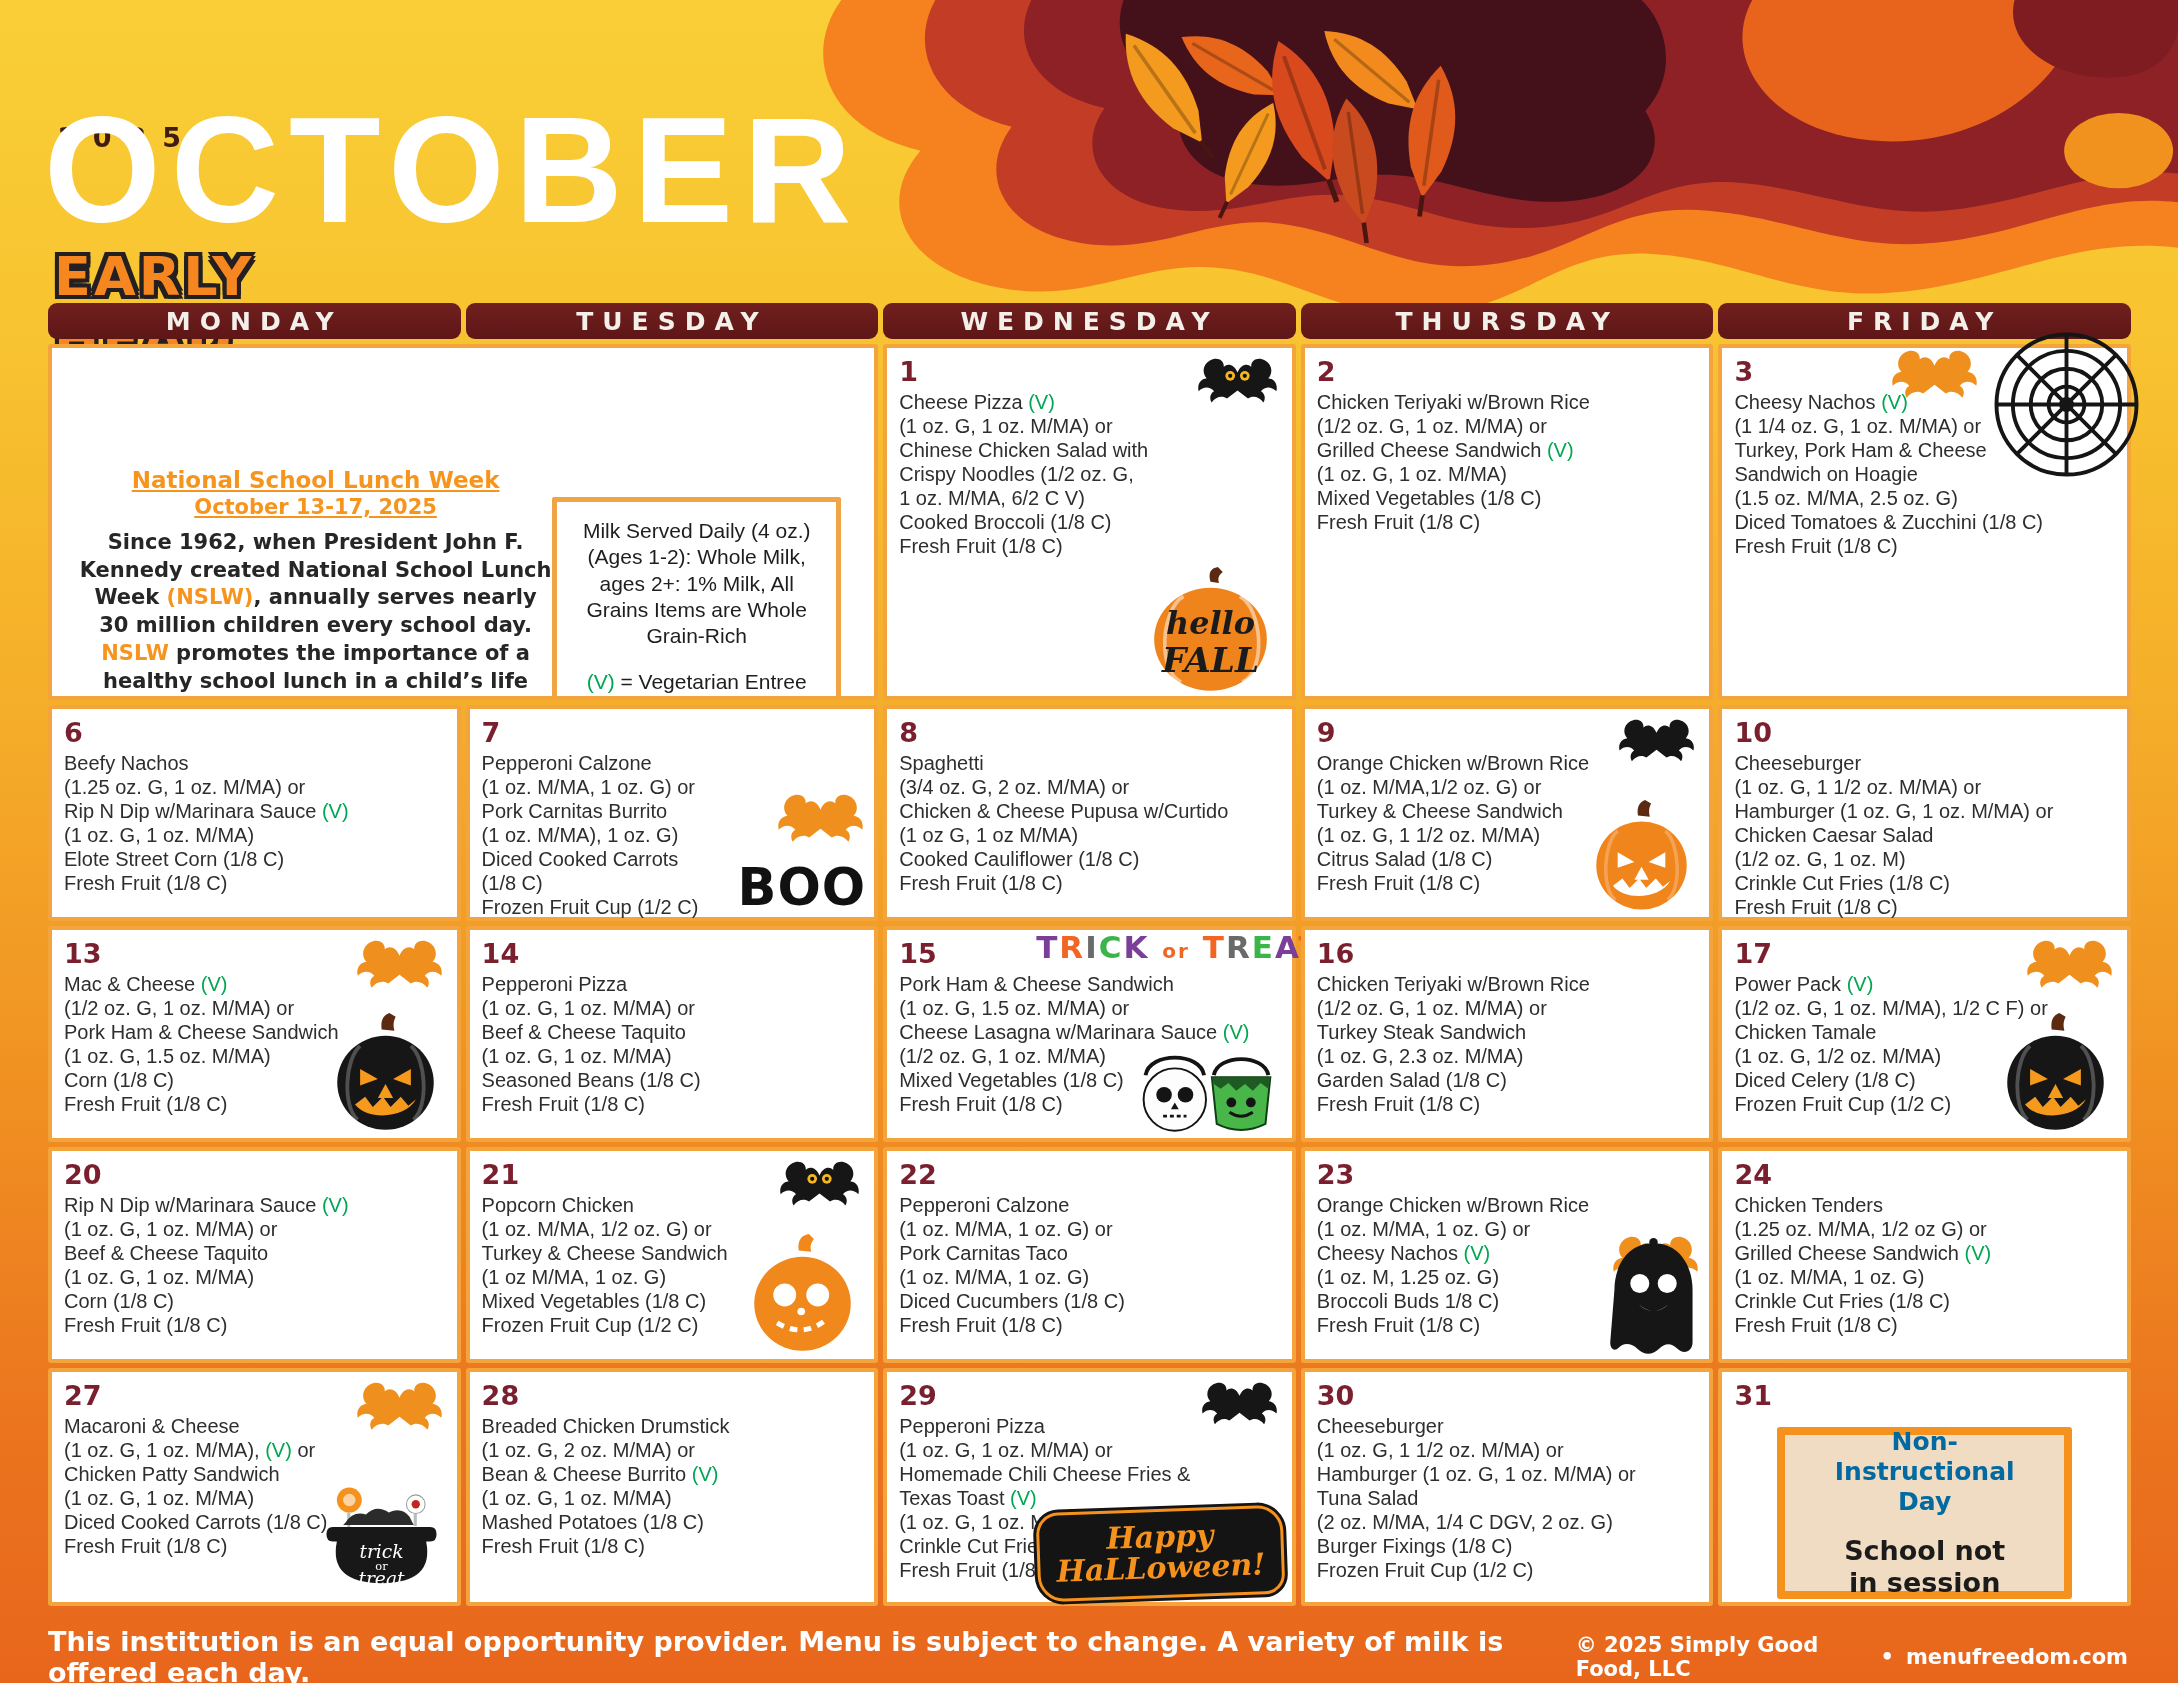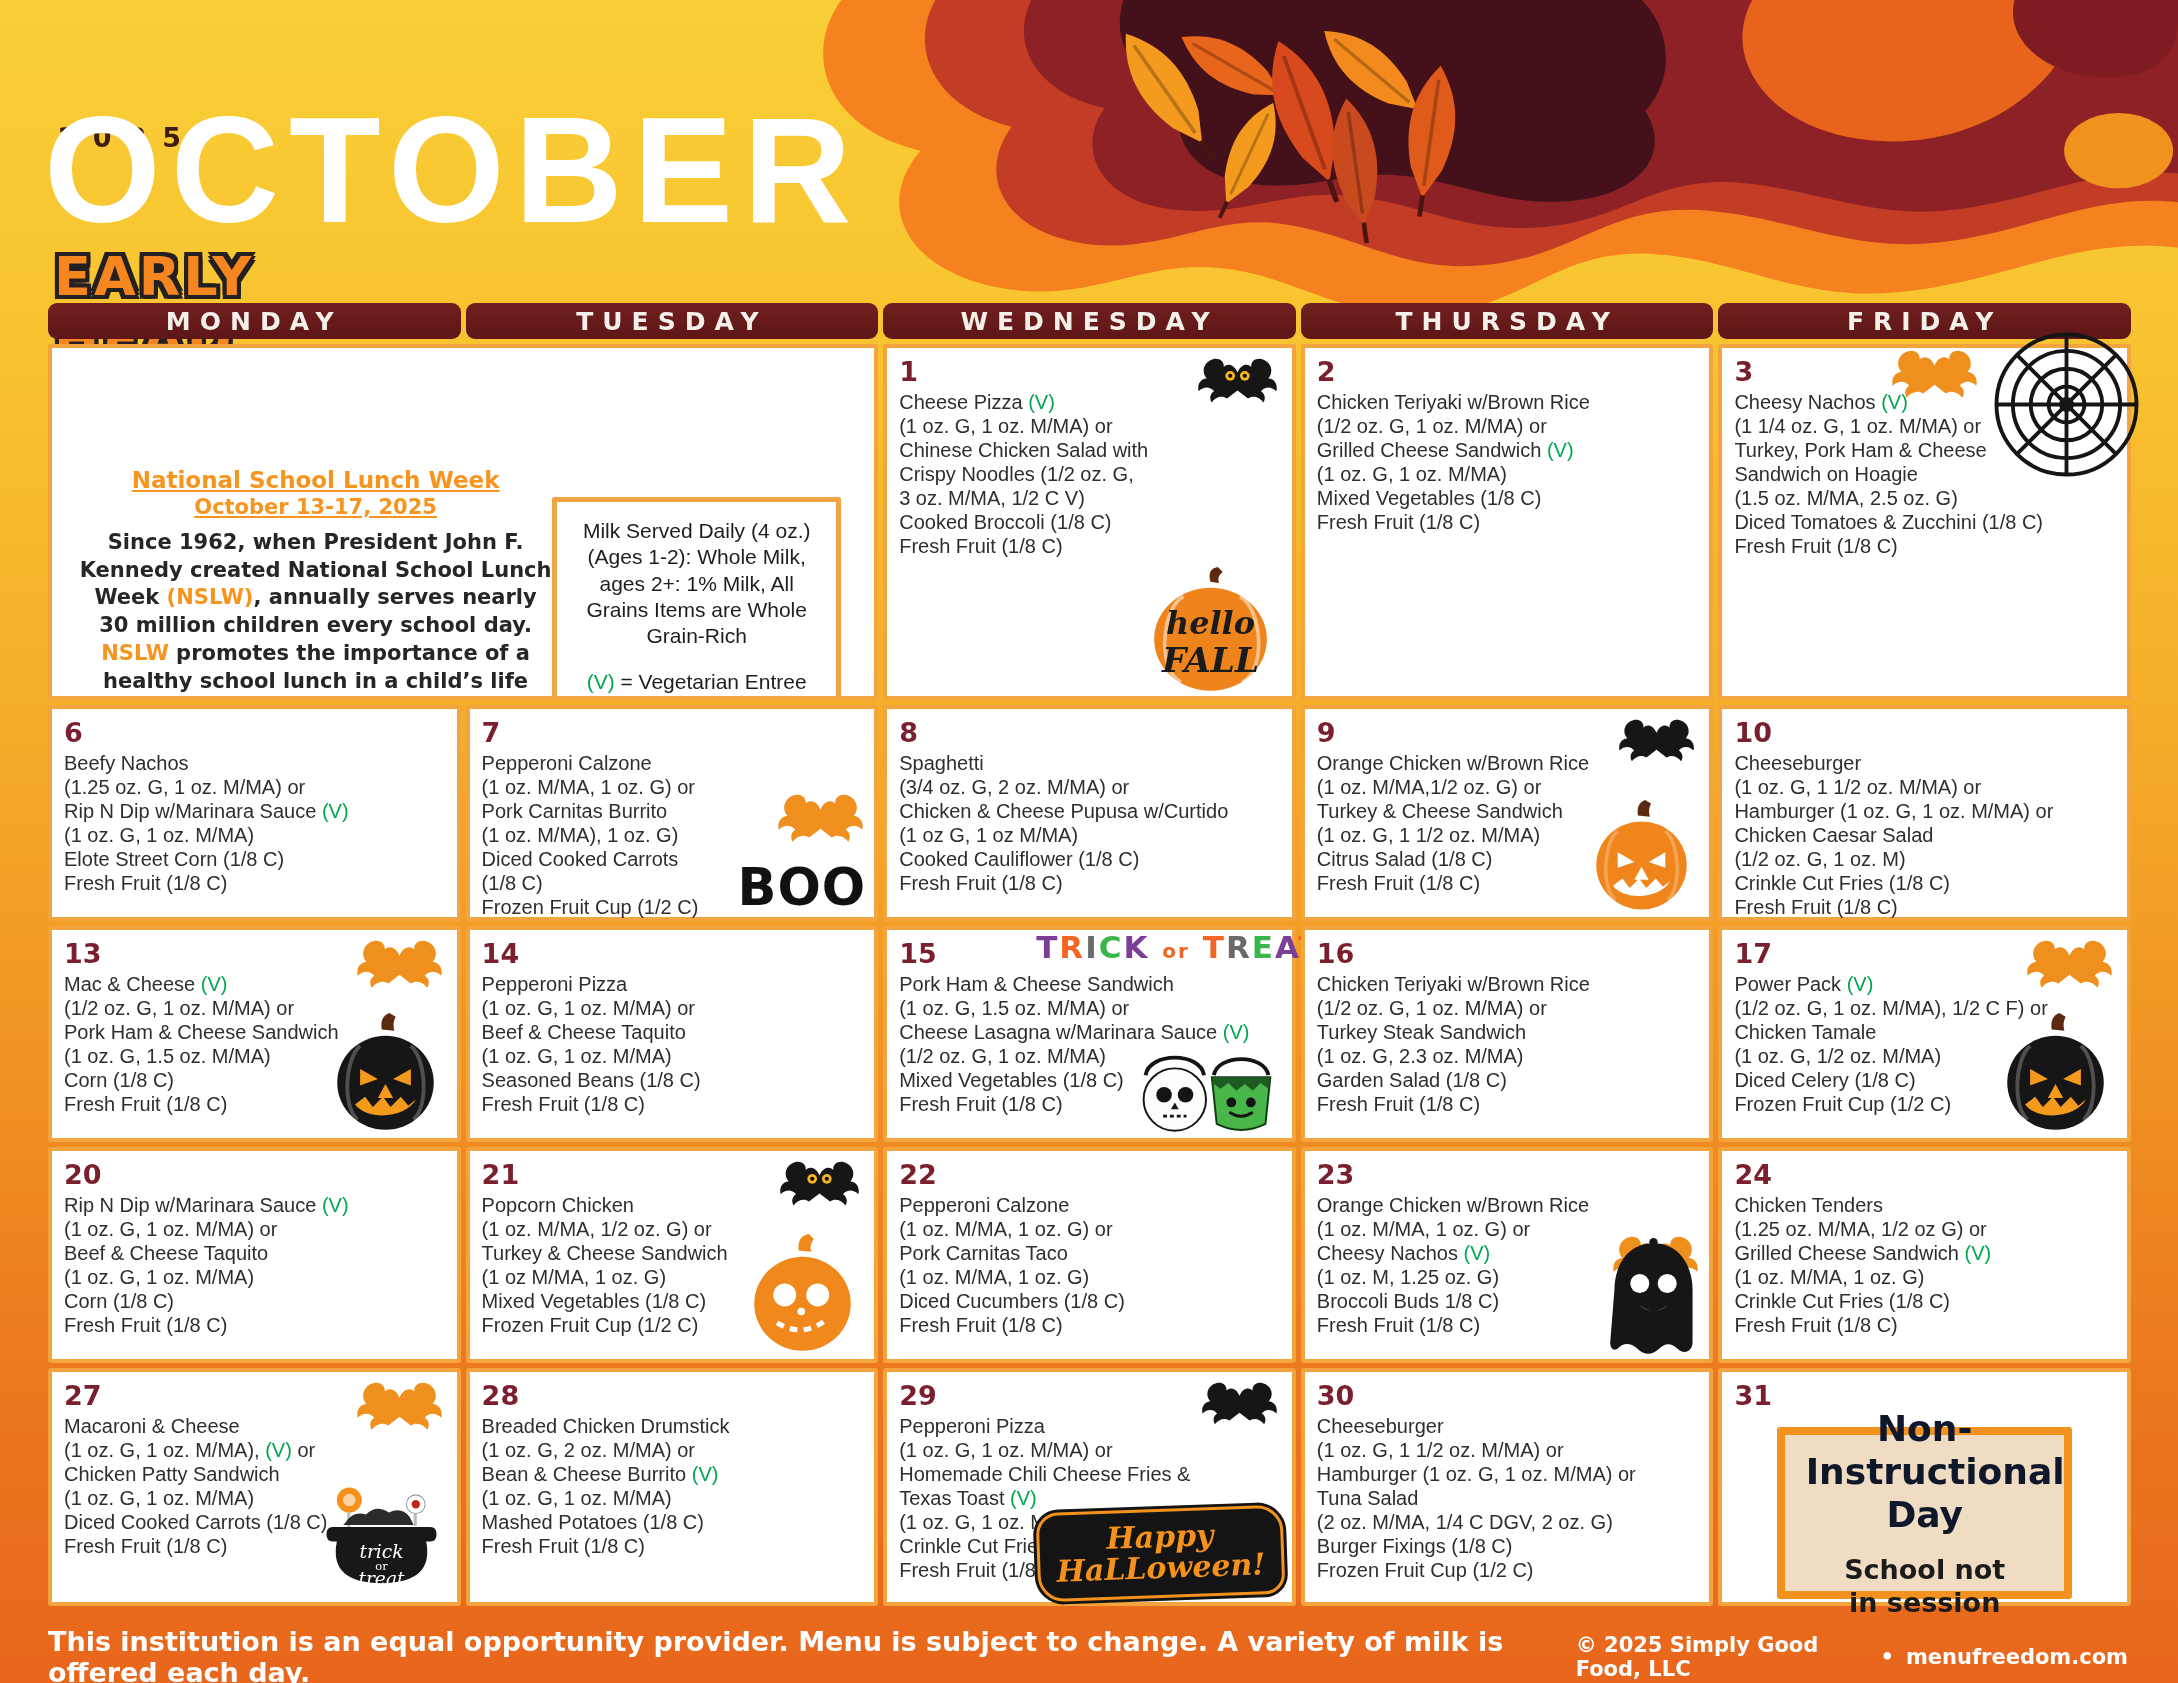--- a/index.html
+++ b/index.html
@@ -38,21 +38,21 @@
   .pos-trx{top:-18px;right:-14px;}
   .boo{font-weight:800;font-size:51px;letter-spacing:1px;color:#111;font-family:"DejaVu Sans",sans-serif;line-height:1;}
   .tot{font-family:"DejaVu Sans",sans-serif;font-weight:800;font-size:31px;letter-spacing:2px;white-space:nowrap;}
   .tot-or{font-size:20px;color:#F26522;font-weight:800;}
   .hh{display:inline-block;background:#141414;color:#F5921E;border-radius:22px 26px 20px 26px;padding:10px 16px 12px;
     font-family:"DejaVu Serif",serif;font-style:italic;font-weight:bold;text-align:center;transform:rotate(-2deg);
     border:3px solid #F5921E;box-shadow:0 0 0 3px #141414;}
   .hh span{display:block;font-size:30px;line-height:1.02;}
   .special-box{margin:16px auto 0;width:279px;height:156px;background:#EFDCC3;border:8px solid #F5921E;border-radius:3px;
     display:flex;flex-direction:column;align-items:center;justify-content:center;text-align:center;font-family:"DejaVu Sans",sans-serif;}
-  .special-title{color:#0f172a;font-weight:700;font-size:36px;line-height:1.2;max-width:238px;}
+  .special-title{color:#0369a1;font-weight:700;font-size:25px;line-height:1.2;max-width:238px;}
   .special-note{color:#1B1B1B;font-weight:700;font-size:27px;line-height:1.2;margin-top:18px;max-width:198px;}
   .footer{position:absolute;left:48px;right:50px;top:1626px;z-index:2;display:flex;justify-content:space-between;align-items:center;color:#fff;}
   .f-left{font-size:27px;font-weight:600;font-family:"DejaVu Sans",sans-serif;}
   .f-right{font-size:21px;font-weight:600;font-family:"DejaVu Sans",sans-serif;display:flex;gap:12px;align-items:center;}
 </style>
 </head>
 <body>
 
 <div class="page">
 
@@ -130,21 +130,21 @@
           <div class="vline"><span class="v">(V)</span> = Vegetarian Entree</div>
         </div>
       </div>
       <div class="cell">
         <div class="daynum">1</div>
         <div class="menu">
           <div class="m-line">Cheese Pizza <span class="v">(V)</span></div>
           <div class="m-line">(1 oz. G, 1 oz. M/MA) or</div>
           <div class="m-line">Chinese Chicken Salad with</div>
           <div class="m-line">Crispy Noodles (1/2 oz. G,</div>
-          <div class="m-line">3 oz. M/MA, 1/2 C V)</div>
+          <div class="m-line">1 oz. M/MA, 6/2 C V)</div>
           <div class="m-line">Cooked Broccoli (1/8 C)</div>
           <div class="m-line">Fresh Fruit (1/8 C)</div>
         </div>
         <div class="icon pos-tr"><svg viewBox="0 0 100 56" width="81">
             <path d="M50 18 C46 8 38 6 33 11 C34 2 24 -2 16 3 C7 8 6 19 12 25 C4 26 0 33 2 41 C8 35 16 35 21 41 C16 44 15 50 18 55 C23 48 31 46 37 50 L50 40 L63 50 C69 46 77 48 82 55 C85 50 84 44 79 41 C84 35 92 35 98 41 C100 33 96 26 88 25 C94 19 93 8 84 3 C76 -2 66 2 67 11 C62 6 54 8 50 18 Z" fill="#161616"></path>
             <circle cx="41" cy="22" r="6" fill="#F5B61E"></circle>
             <circle cx="59" cy="22" r="6" fill="#F5B61E"></circle>
             <circle cx="41" cy="22" r="2.6" fill="#111"></circle>
             <circle cx="59" cy="22" r="2.6" fill="#111"></circle>
           </svg></div>

